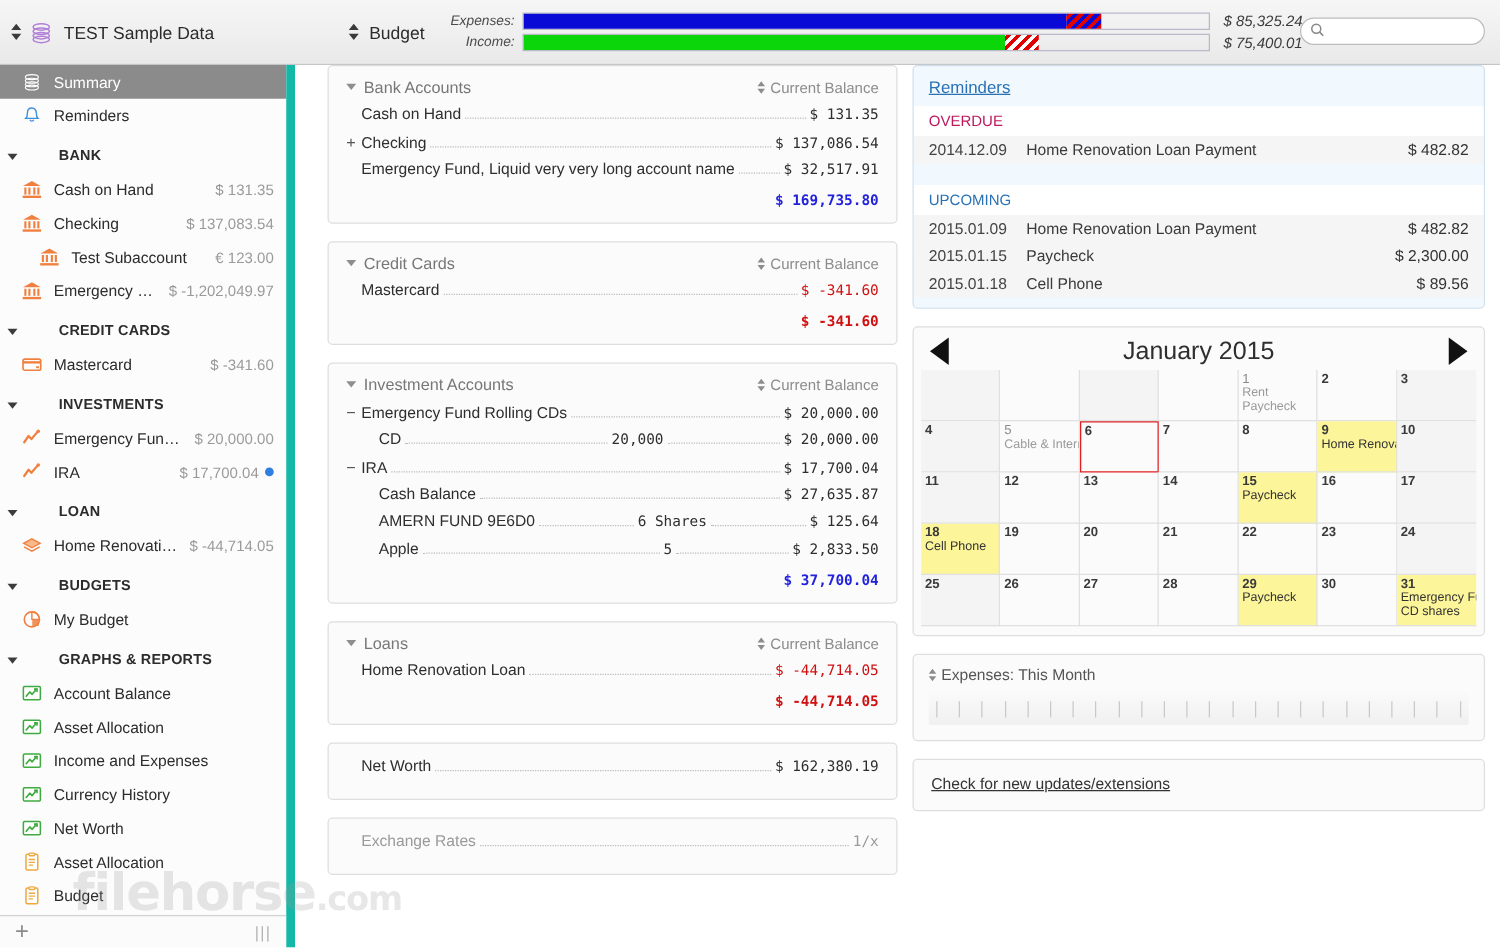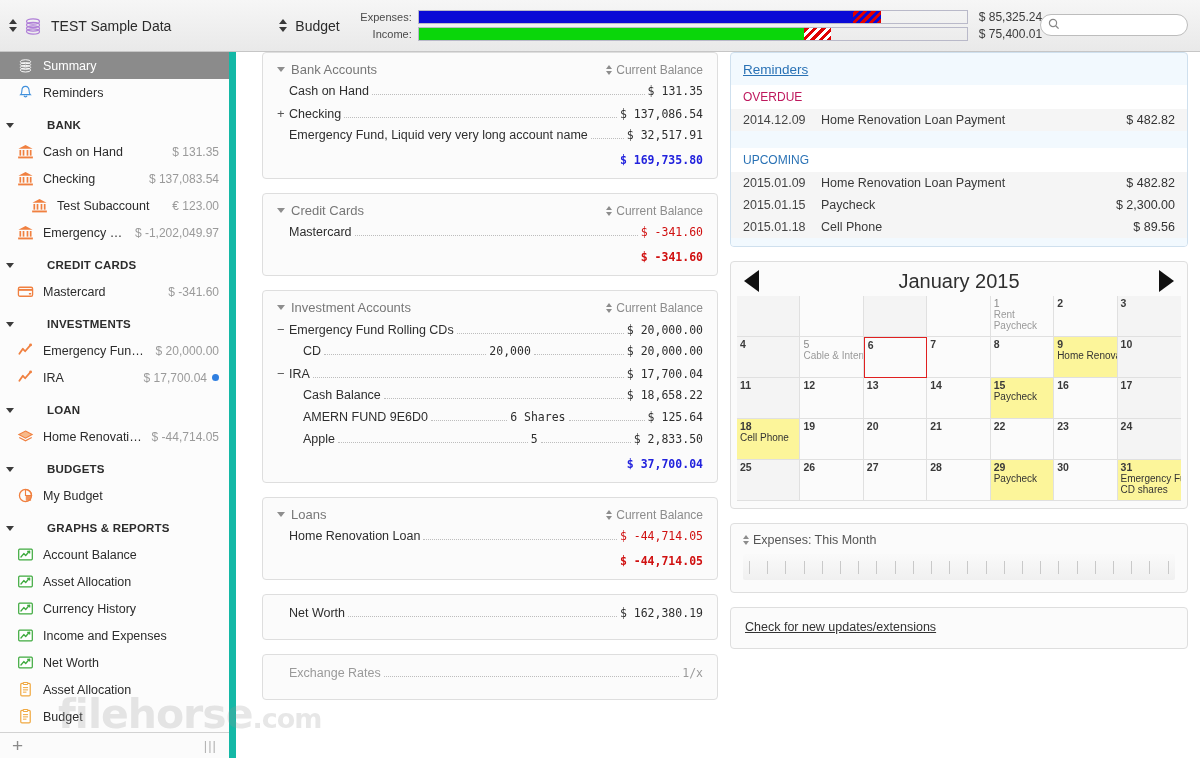--- a/index.html
+++ b/index.html
@@ -29,21 +29,21 @@
   .tb-stepper i.up { border-bottom:5px solid #3a3a3a; margin-bottom:3px;}
   .tb-stepper i.dn { border-top:5px solid #3a3a3a; }
 
   .file-icon { width:22px; height:22px; flex:none; margin-right:7px; }
   .file-title { font-size:14px; color:#2b2b2b; white-space:nowrap; }
 
   .budget-group { display:flex; align-items:center; margin-left:107px; }
   .budget-label { font-size:14px; color:#2b2b2b; margin-left:3px; }
 
   .bars { margin-left:10px; display:flex; flex-direction:column; gap:3px; }
-  .barrow { display:flex; align-items:center; height:14px; }
+  .barrow { display:flex; align-items:center; height:14px;font-style:italic; }
   .barlabel { font-size:11px; color:#4a4a4a; width:62px; text-align:right; margin-right:6px; }
   .bartrack { height:14px; display:flex; border:1px solid #b9b9c9; }
   .seg-blue { background:#0a0ad6; }
   .seg-green { background:#0ad60a; }
   .seg-stripe-rb {
     background: repeating-linear-gradient(-45deg,#e00000 0 3px,#0a0ad6 3px 6px);
   }
   .seg-stripe-rw {
     background: repeating-linear-gradient(-45deg,#e00000 0 3px,#ffffff 3px 6px);
   }
@@ -424,31 +424,31 @@
           <span class="nm">Asset Allocation</span>
         </div>
         <div class="sb-item">
           <span class="ico">
             <svg width="17" height="17" viewBox="0 0 18 18">
               <rect x="1.8" y="3.4" width="14.4" height="11.2" rx="1" fill="#fff" stroke="#3faa3f" stroke-width="1.3"></rect>
               <path d="M4.2 11.6 L7.2 8 L9.2 10 L13 5.6" fill="none" stroke="#3faa3f" stroke-width="1.4" stroke-linecap="round" stroke-linejoin="round"></path>
               <path d="M10.8 5.6 L13.4 5.6 L13.4 8" fill="none" stroke="#3faa3f" stroke-width="1.3"></path>
             </svg>
           </span>
-          <span class="nm">Currency History</span>
+          <span class="nm">Income and Expenses</span>
         </div>
         <div class="sb-item">
           <span class="ico">
             <svg width="17" height="17" viewBox="0 0 18 18">
               <rect x="1.8" y="3.4" width="14.4" height="11.2" rx="1" fill="#fff" stroke="#3faa3f" stroke-width="1.3"></rect>
               <path d="M4.2 11.6 L7.2 8 L9.2 10 L13 5.6" fill="none" stroke="#3faa3f" stroke-width="1.4" stroke-linecap="round" stroke-linejoin="round"></path>
               <path d="M10.8 5.6 L13.4 5.6 L13.4 8" fill="none" stroke="#3faa3f" stroke-width="1.3"></path>
             </svg>
           </span>
-          <span class="nm">Income and Expenses</span>
+          <span class="nm">Currency History</span>
         </div>
         <div class="sb-item">
           <span class="ico">
             <svg width="17" height="17" viewBox="0 0 18 18">
               <rect x="1.8" y="3.4" width="14.4" height="11.2" rx="1" fill="#fff" stroke="#3faa3f" stroke-width="1.3"></rect>
               <path d="M4.2 11.6 L7.2 8 L9.2 10 L13 5.6" fill="none" stroke="#3faa3f" stroke-width="1.4" stroke-linecap="round" stroke-linejoin="round"></path>
               <path d="M10.8 5.6 L13.4 5.6 L13.4 8" fill="none" stroke="#3faa3f" stroke-width="1.3"></path>
             </svg>
           </span>
           <span class="nm">Net Worth</span>
@@ -603,21 +603,21 @@
             <div class="row">
               <span class="pre">−</span>
               <span class="lbl">IRA</span>
               <span class="dots"></span>
               <span class="val">$  17,700.04</span>
             </div>
             <div class="row sub">
               <span class="pre"></span>
               <span class="lbl">Cash Balance</span>
               <span class="dots"></span>
-              <span class="val">$  18,658.22</span>
+              <span class="val">$  27,635.87</span>
             </div>
             <div class="row sub">
               <span class="pre"></span>
               <span class="lbl">AMERN FUND 9E6D0</span>
               <span class="dots"></span>
               <span class="mid">6 Shares</span>
               <span class="dots" style="max-width: 90px;"></span>
               <span class="val">$     125.64</span>
             </div>
             <div class="row sub">

